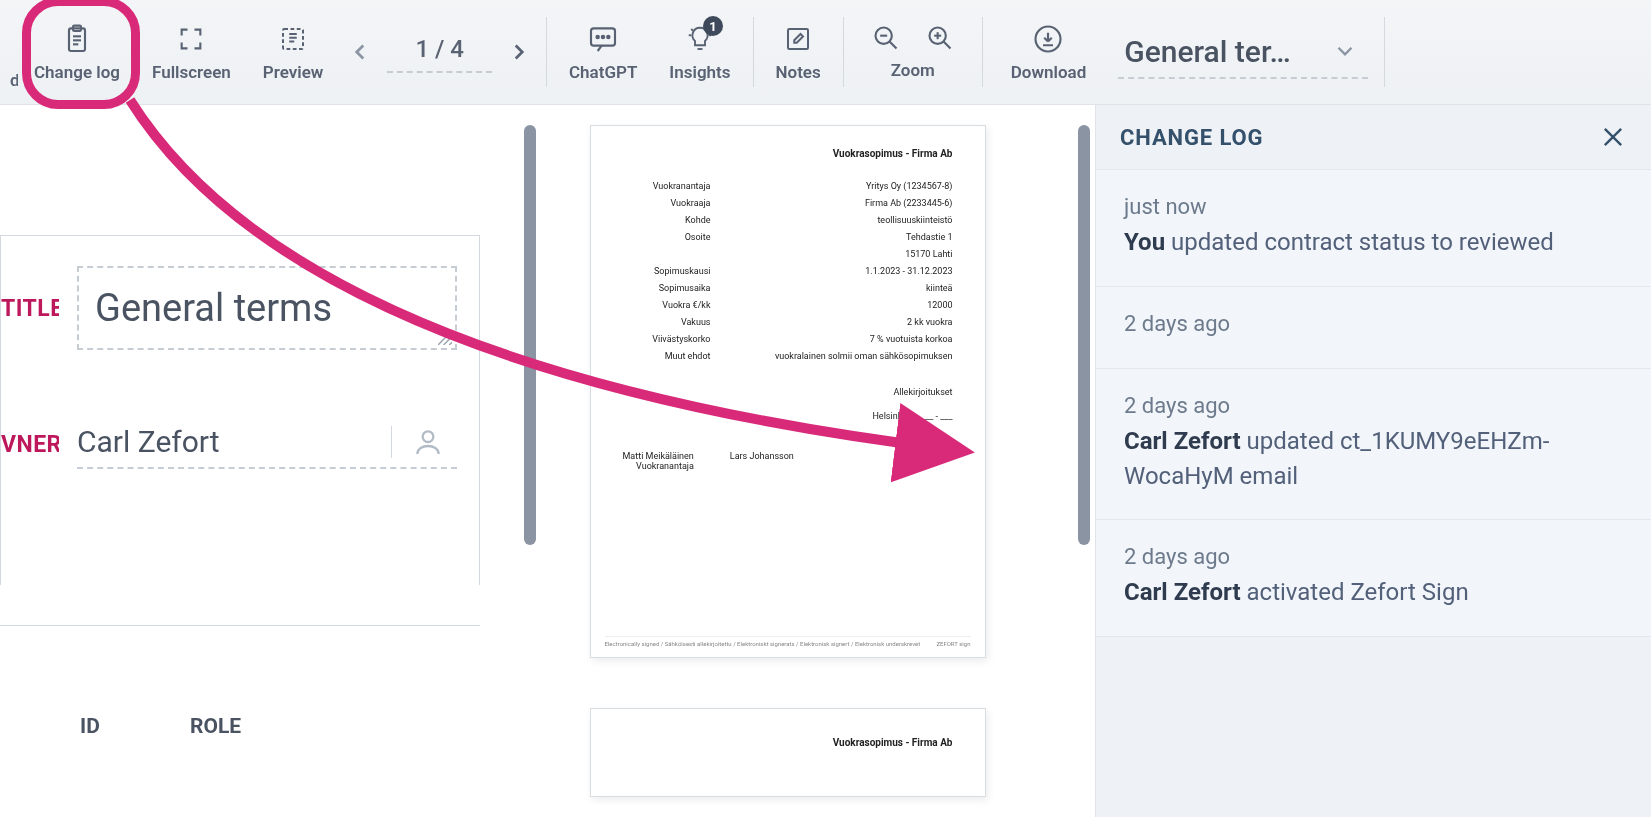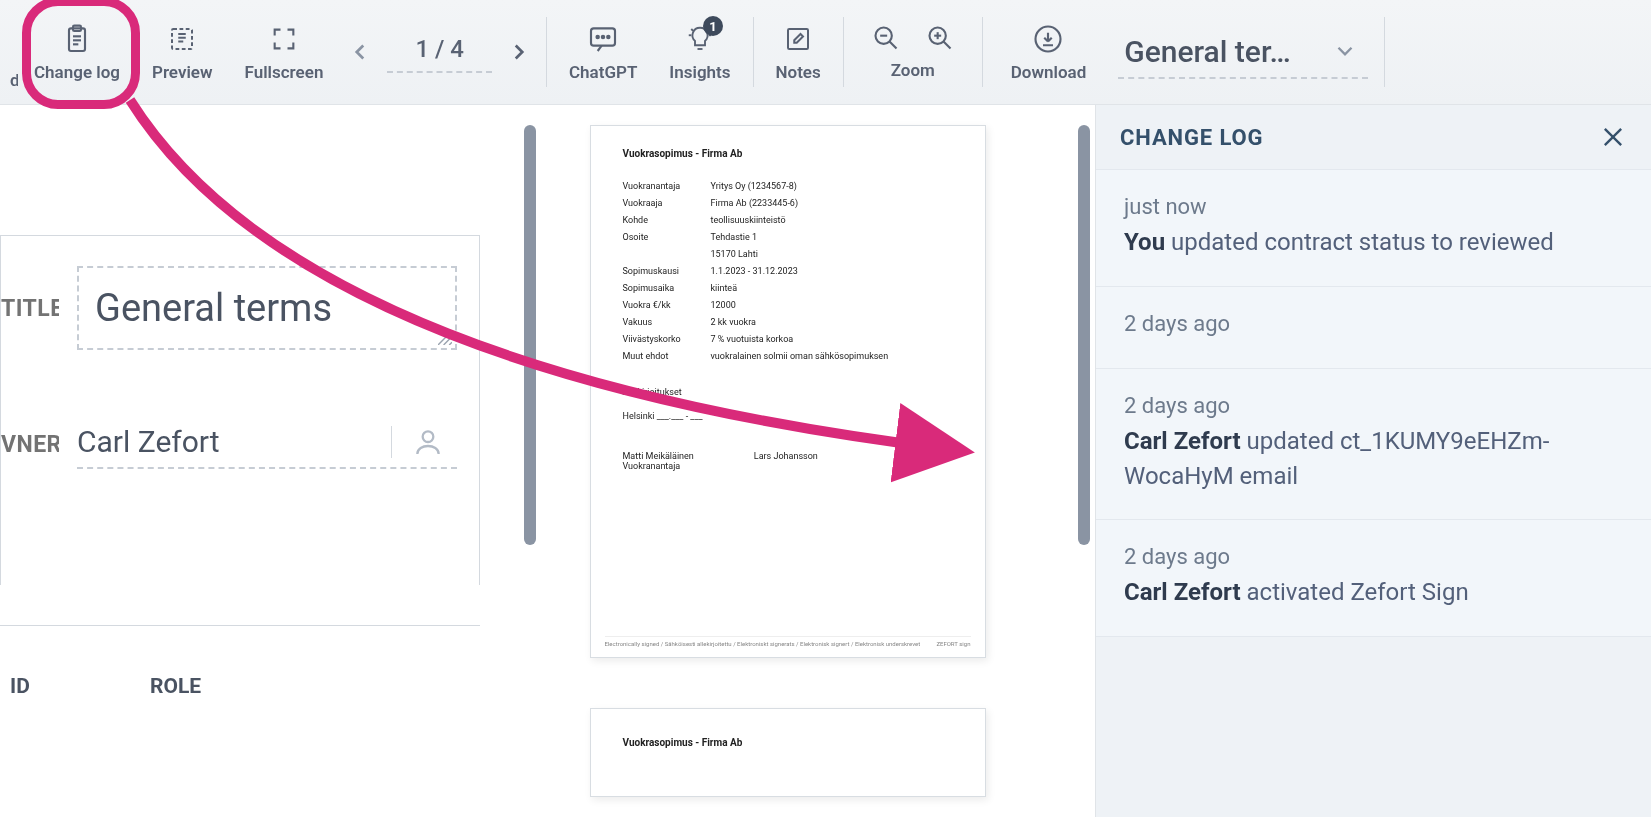--- a/index.html
+++ b/index.html
@@ -88,21 +88,21 @@
   .form-card {
     border: 1px solid #d4d9df; border-bottom: none;
     height: 350px; padding: 30px 22px 10px 0;
     margin-bottom: 40px;
   }
   .form-row {
     display: flex; align-items: center; gap: 18px;
     margin-bottom: 70px;
   }
   .form-label {
-    font-size: 23px; font-weight: 700; color: #737373;
+    font-size: 23px; font-weight: 700; color: #be185d;
     width: 58px; text-align: right; letter-spacing: 0.02em;
     overflow: hidden; white-space: nowrap;
   }
   .title-input {
     flex: 1;
     border: 2px dashed #c6ccd4;
     padding: 18px 16px;
     font-size: 38px; color: #4a5362;
     position: relative;
     min-height: 72px;
@@ -125,33 +125,34 @@
     border-left: 1px solid #d4d9df;
     padding-left: 14px;
     color: #b3bbc6;
   }
   .table-stub {
     margin-top: 40px; border-top: 1px solid #d4d9df;
     padding-top: 40px;
   }
   .table-stub-row {
     display: grid; grid-template-columns: 110px 150px;
-    gap: 30px; 
+    padding-left: 70px; margin-top: 40px;
   }
   .table-stub-row div {
     font-size: 21px; font-weight: 700; color: #4a5362;
     padding: 8px 10px;
   }
   .center-col {
     flex: 1;
     background: #fff;
     display: flex; flex-direction: column;
     align-items: center;
     padding: 20px 24px; gap: 50px;
     position: relative;
+    text-align: right;
   }
   .doc-scroll {
     position: absolute;
     left: 44px;
     top: 20px;
     width: 12px;
     height: 420px;
     background: #8a94a3;
     border-radius: 6px;
   }
@@ -162,21 +163,21 @@
     background: #fff;
     padding: 22px 32px;
     font-size: 9px; color: #222;
     position: relative;
   }
   .doc-title { font-weight: 700; font-size: 10px; margin-bottom: 22px; }
   .doc-row { display: flex; margin-bottom: 7px; }
   .doc-row .k { width: 88px; }
   .doc-row .v { flex: 1; }
   .doc-sub { margin-top: 26px; }
-  .doc-sign { margin-top: 30px; display: flex; gap: 60px; font-size: 9px; }
+  .doc-sign { margin-top: 30px; display: flex; gap: 36px; font-size: 9px; }
   .doc-footer {
     position: absolute; bottom: 10px; left: 14px; right: 14px;
     display: flex; justify-content: space-between;
     font-size: 6px; color: #888; border-top: 1px solid #eee; padding-top: 3px;
   }
   .doc-page.page2 { height: 90px; overflow: hidden; padding-top: 28px; }
 
   .right-col {
     width: 556px;
     border-left: 1px solid #e0e4e8;
@@ -241,35 +242,35 @@
           <line x1="9" y1="10" x2="15" y2="10"></line>
           <line x1="9" y1="13" x2="15" y2="13"></line>
           <line x1="9" y1="16" x2="13" y2="16"></line>
         </svg>
     </div>
     <span>Change log</span>
   </div>
 
   <div class="toolbar-item">
     <div class="toolbar-icon">
+      <svg width="28" height="28" viewBox="0 0 24 24" fill="none" stroke="currentColor" stroke-width="1.8">
+          <path d="M4 9V4h5M20 9V4h-5M4 15v5h5M20 15v5h-5"></path>
+        </svg>
+    </div>
+    <span>Fullscreen</span>
+  </div>
+
+  <div class="toolbar-item">
+    <div class="toolbar-icon">
       <svg width="30" height="30" viewBox="0 0 24 24" fill="none" stroke="currentColor" stroke-width="1.6" stroke-dasharray="3 2">
           <rect x="4" y="4" width="16" height="16" rx="1"></rect>
           <path d="M9 8h6M9 11h6M9 14h4" stroke-dasharray="0"></path>
         </svg>
     </div>
     <span>Preview</span>
-  </div>
-
-  <div class="toolbar-item">
-    <div class="toolbar-icon">
-      <svg width="28" height="28" viewBox="0 0 24 24" fill="none" stroke="currentColor" stroke-width="1.8">
-          <path d="M4 9V4h5M20 9V4h-5M4 15v5h5M20 15v5h-5"></path>
-        </svg>
-    </div>
-    <span>Fullscreen</span>
   </div>
 
   <div class="pager">
     <div>
       <svg width="26" height="40" viewBox="0 0 24 24" fill="none" stroke="#8a94a3" stroke-width="2.5">
           <polyline points="15 6 9 12 15 18"></polyline>
         </svg>
     </div>
     <div class="page-text">1 / 4</div>
     <div>

